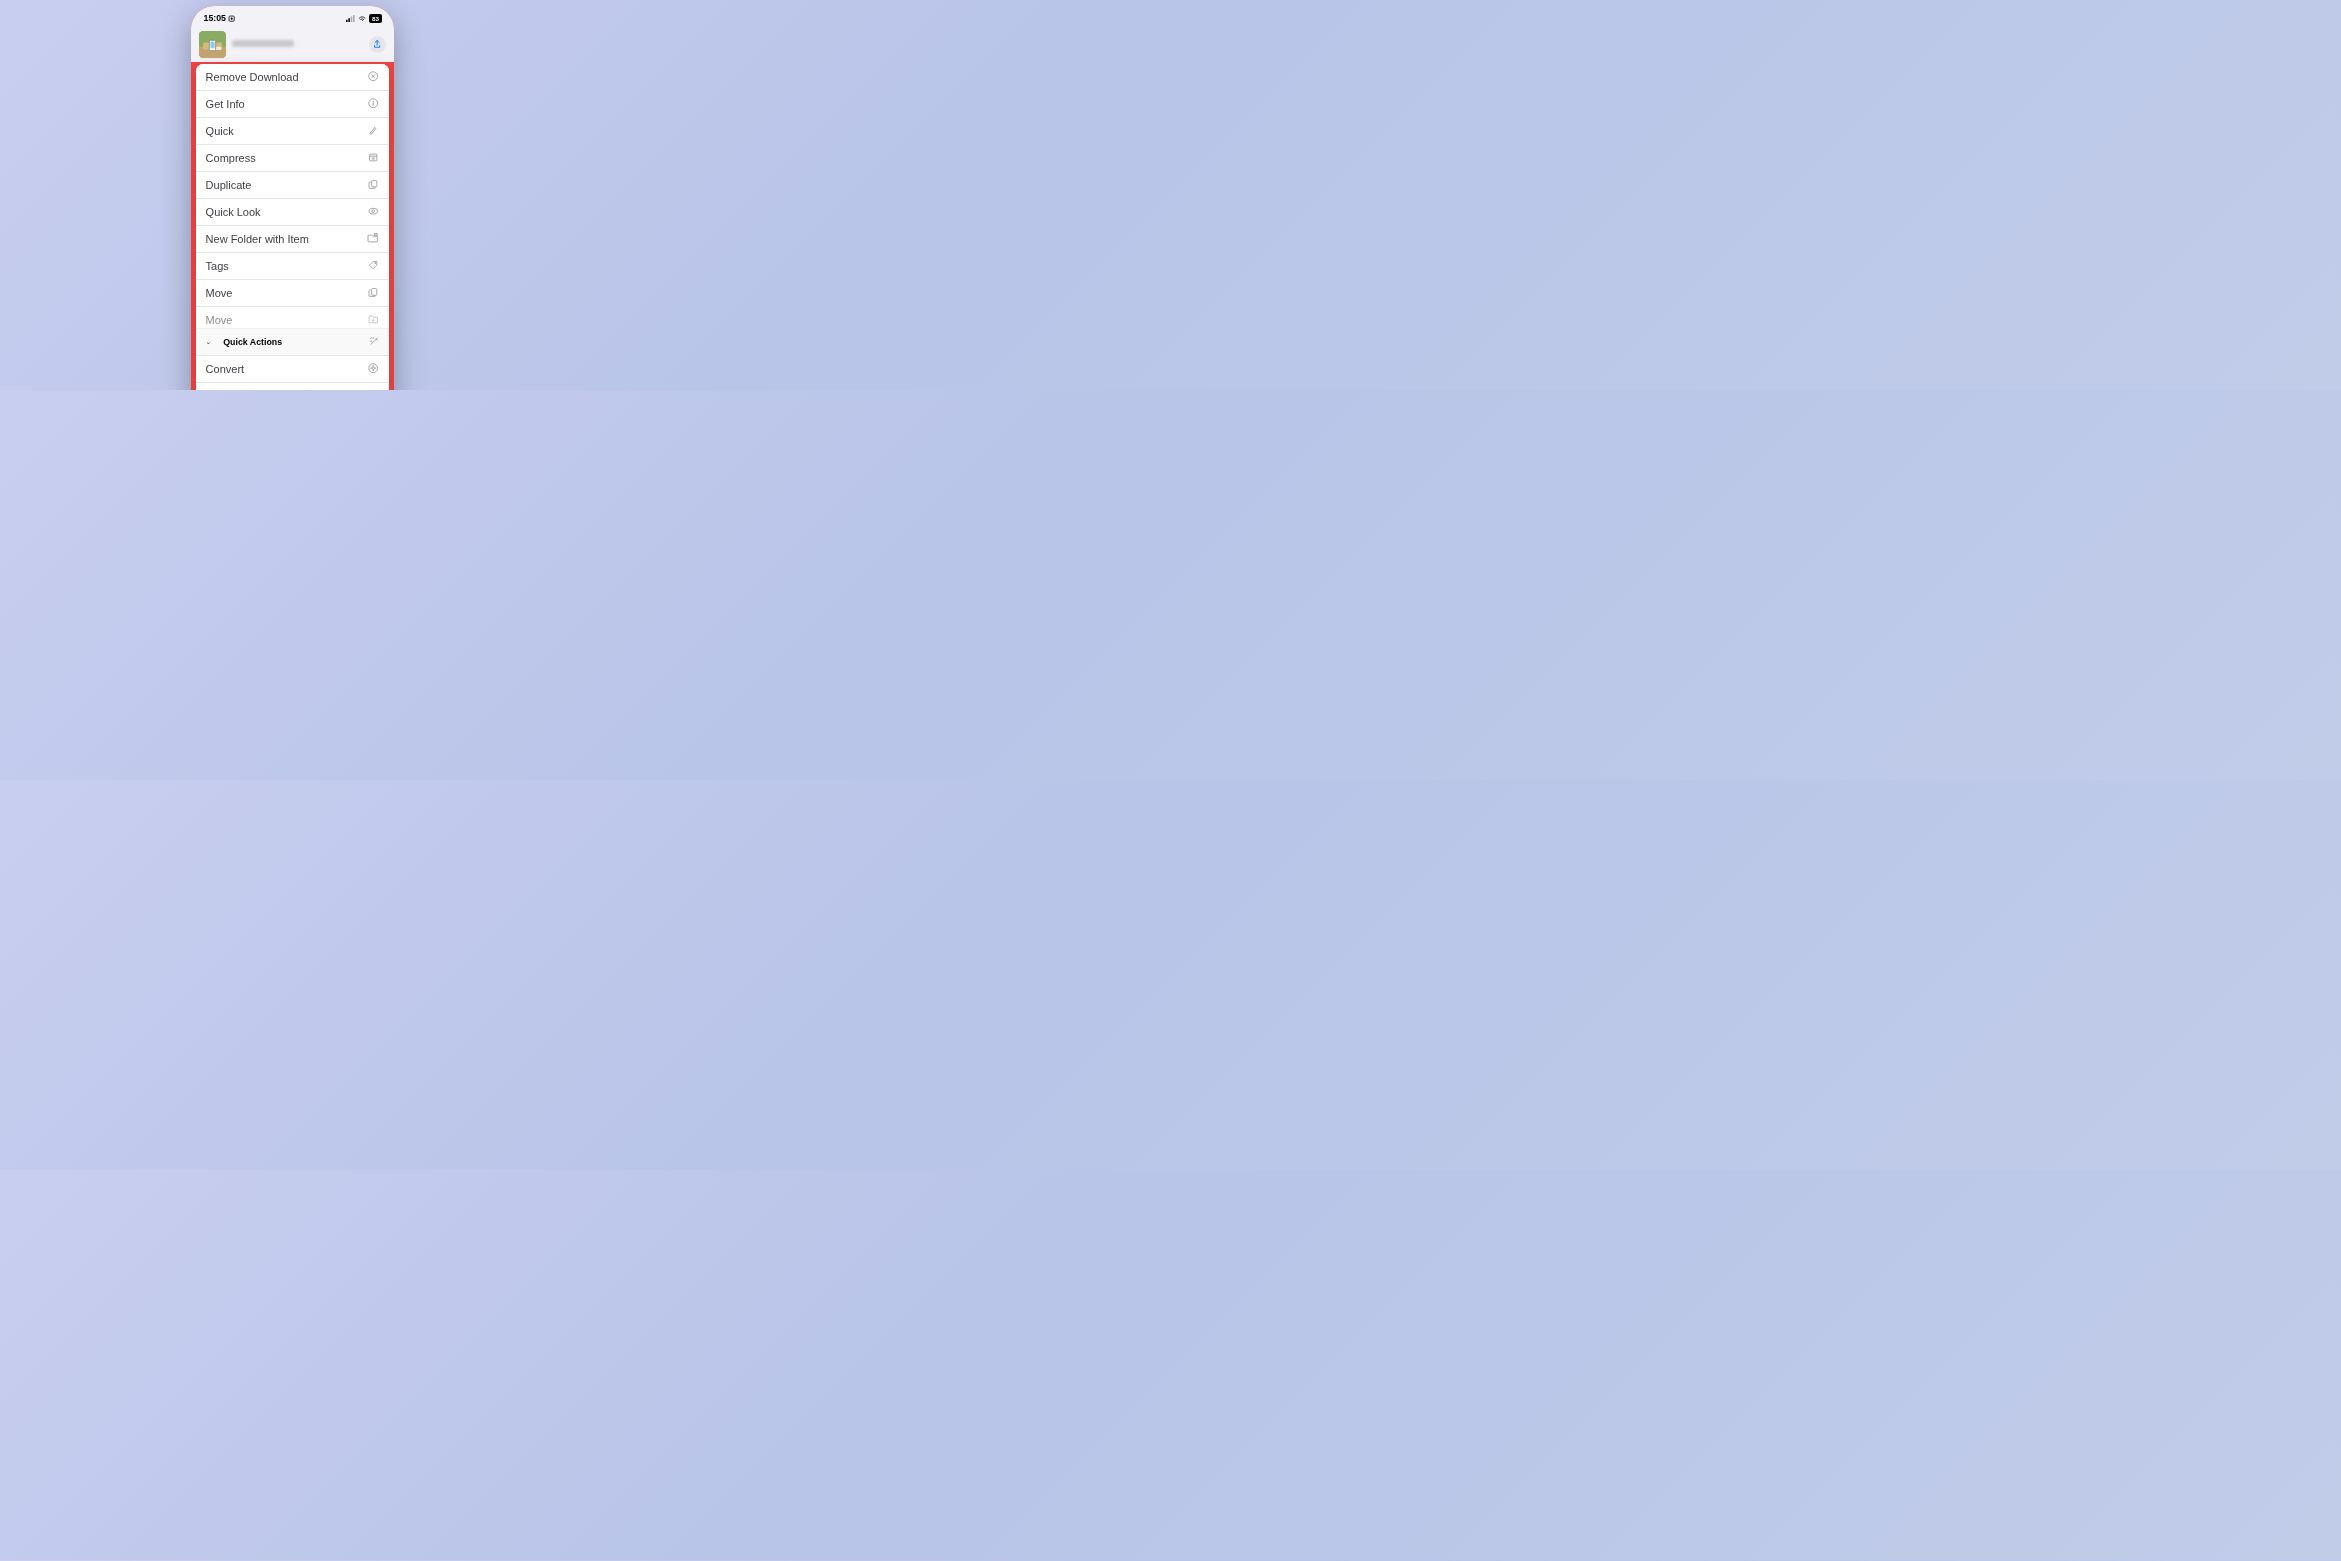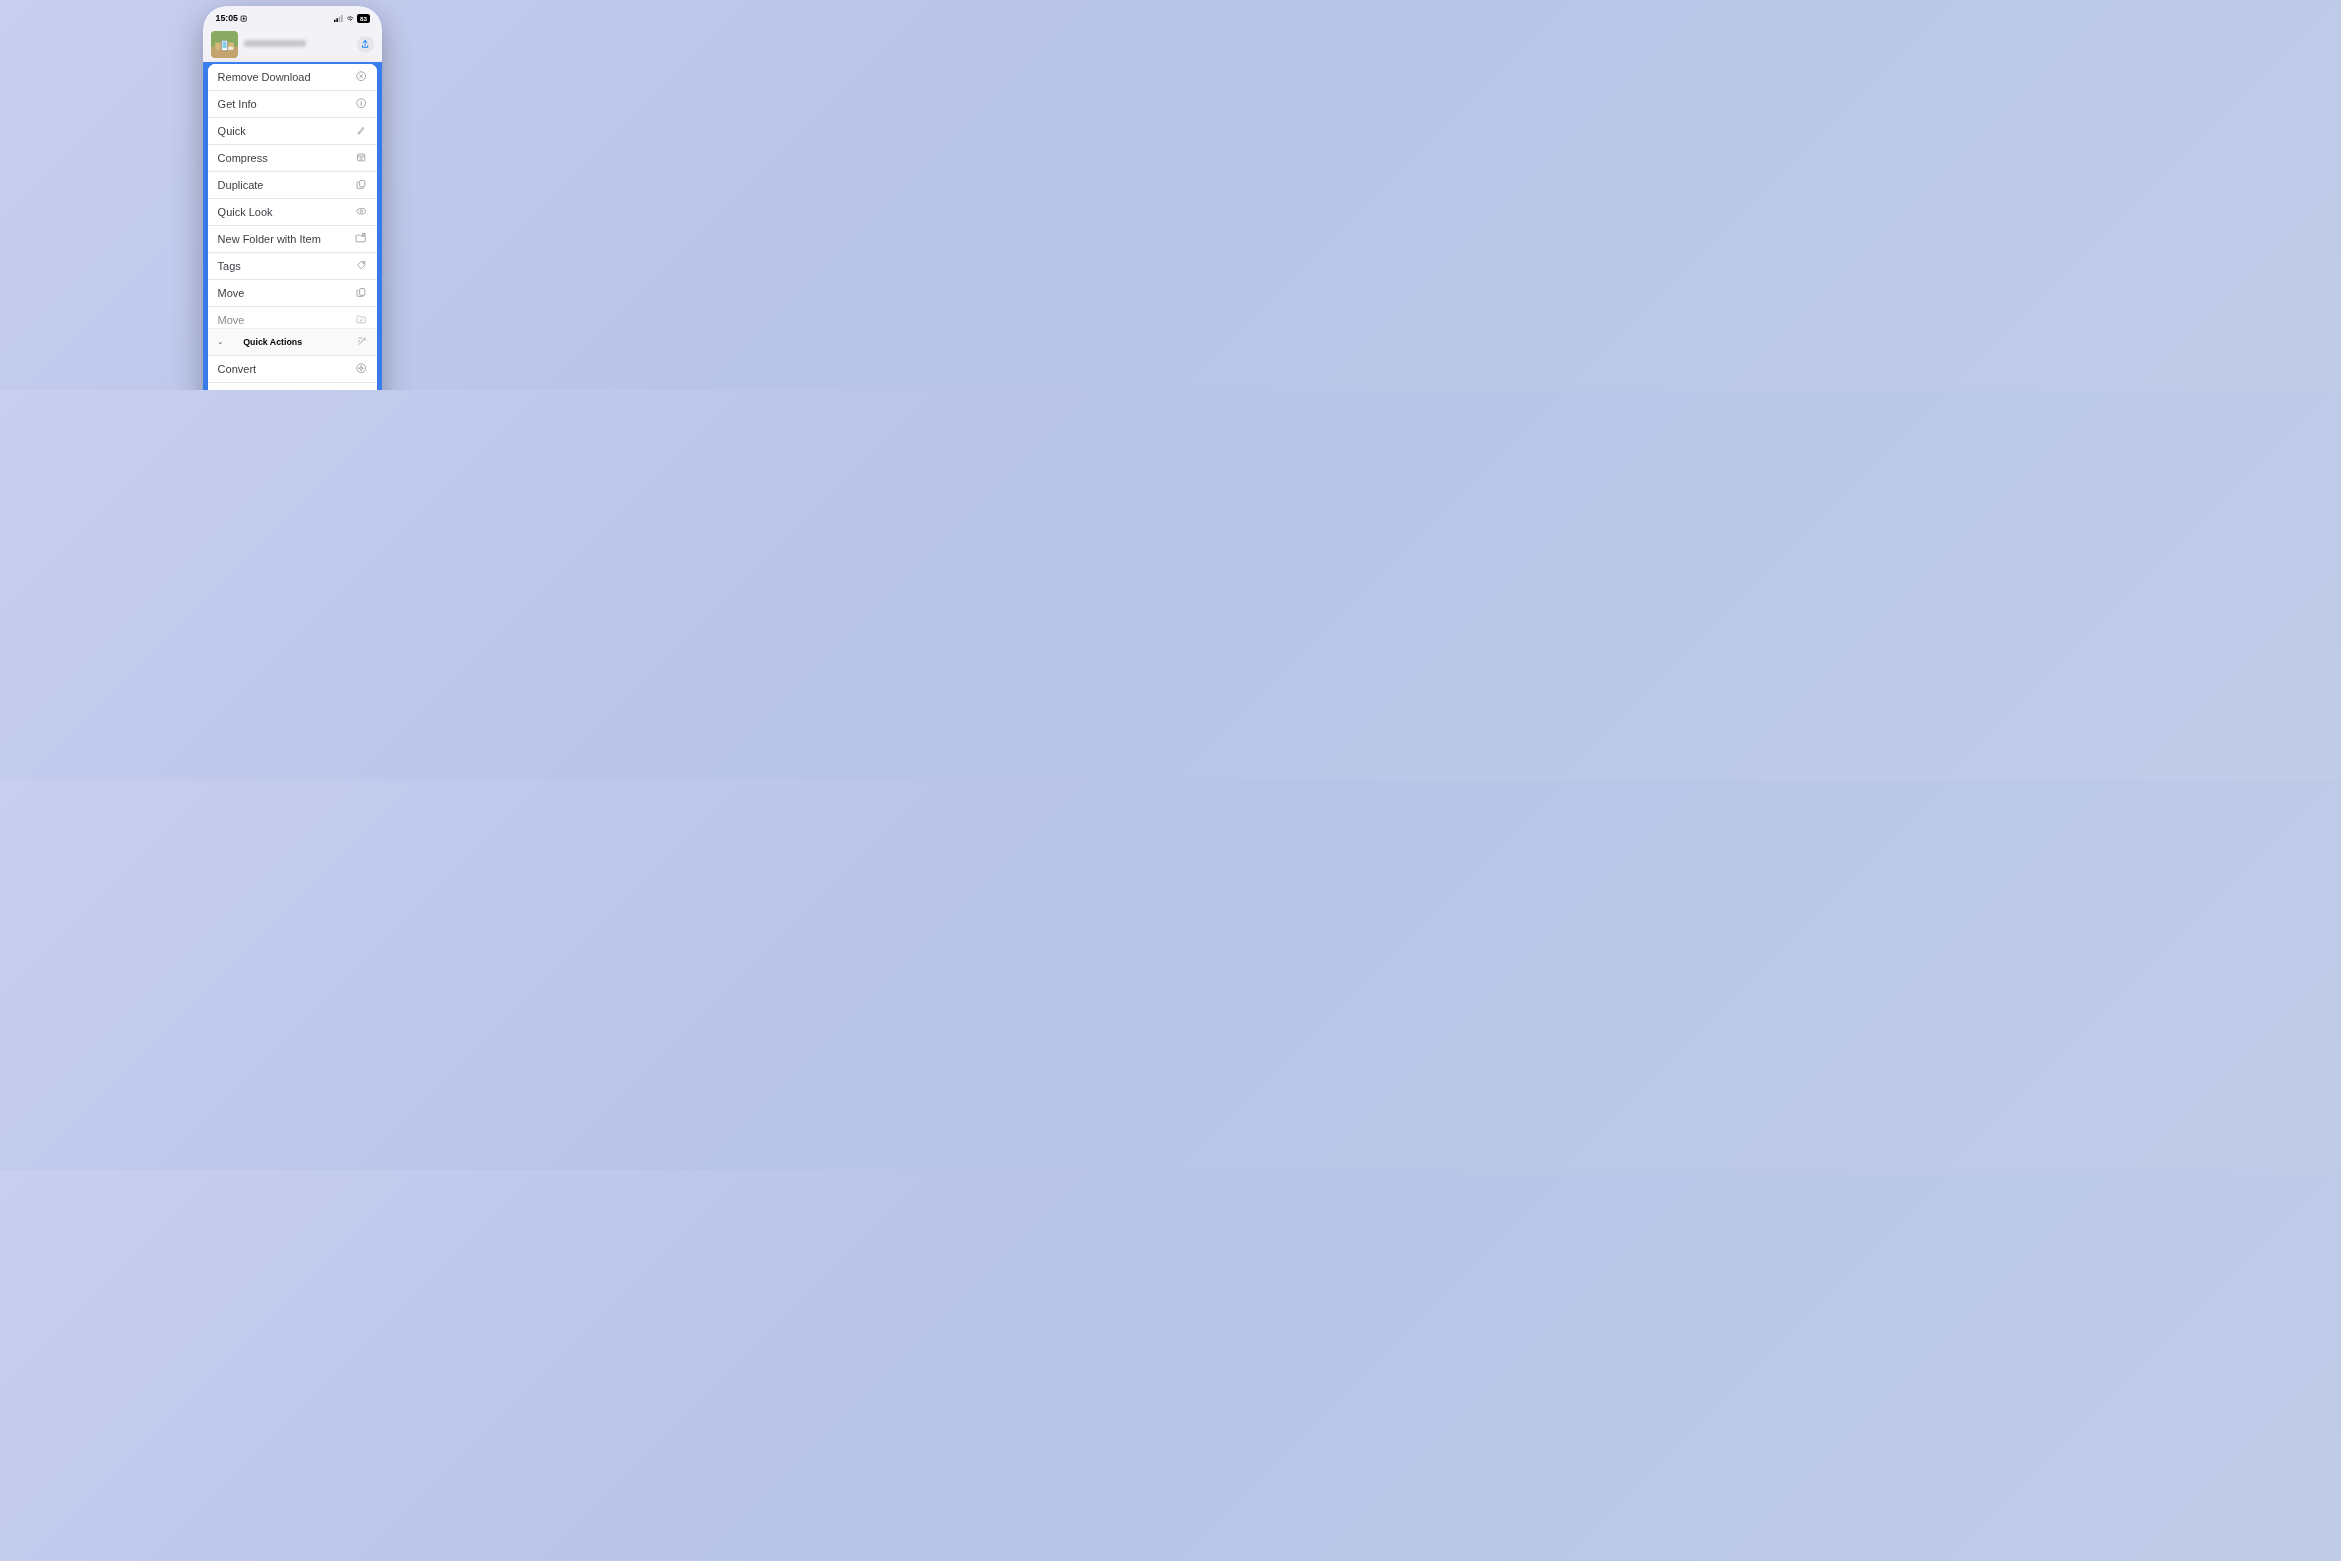--- a/index.html
+++ b/index.html
@@ -7,22 +7,22 @@
       width: 585px;
       height: 390px;
       background: linear-gradient(135deg, #c8cef0 0%, #b8c4e8 40%, #c0cce8 100%);
       display: flex;
       justify-content: center;
       align-items: flex-start;
       font-family: -apple-system, BlinkMacSystemFont, 'SF Pro Text', 'Helvetica Neue', sans-serif;
       overflow: hidden;
     }
     .phone-frame {
-      width: 179px;
-      background: #3b82f6;
+      width: 203px;
+      background: #ef4444;
       border-radius: 23px;
       overflow: hidden;
       position: relative;
       margin-top: 6.2px;
       box-shadow: 0 10.4px 31px rgba(0,0,0,0.3);
     }
     .status-bar {
       display: flex;
       justify-content: space-between;
       align-items: center;
@@ -132,21 +132,21 @@
       display: flex;
       align-items: center;
       justify-content: space-between;
       padding: 6.8px 9.4px;
       background: #f9f9f9;
       border-bottom: 0.3px solid #e5e5ea;
     }
     .quick-actions-left {
       display: flex;
       align-items: center;
-      gap: 20px;
+      gap: 12px;
     }
     .chevron-icon {
       color: #3c3c43;
       font-size: 6.8px;
     }
     .quick-actions-label {
       font-size: 8.8px;
       font-weight: 600;
       color: #000;
     }

